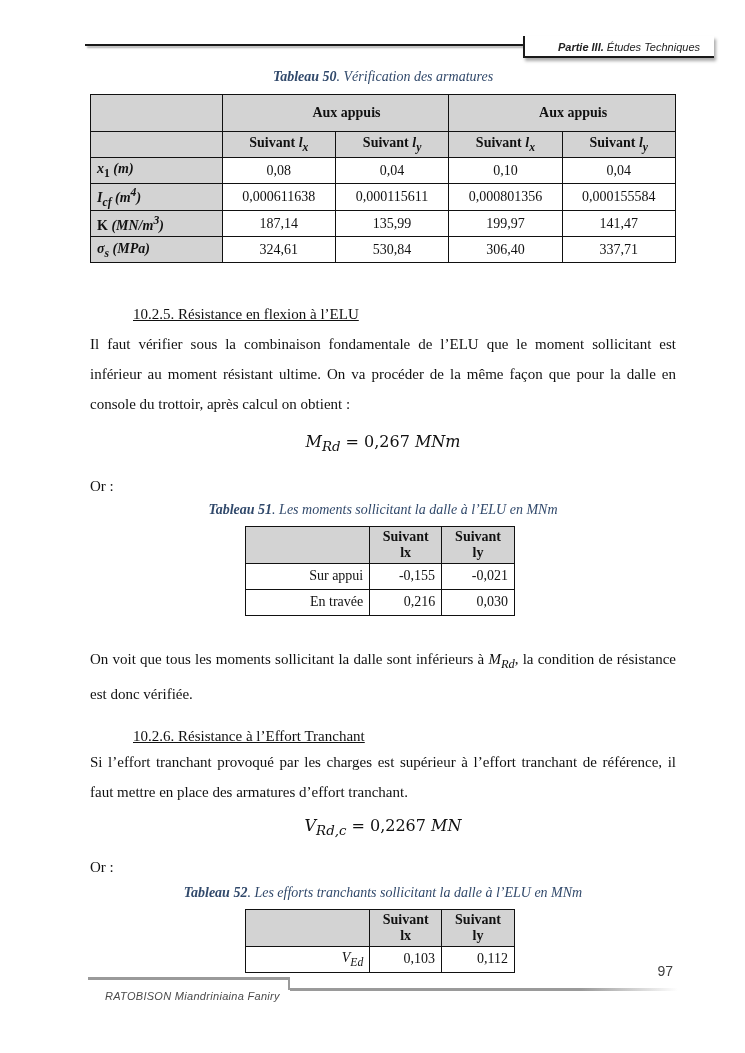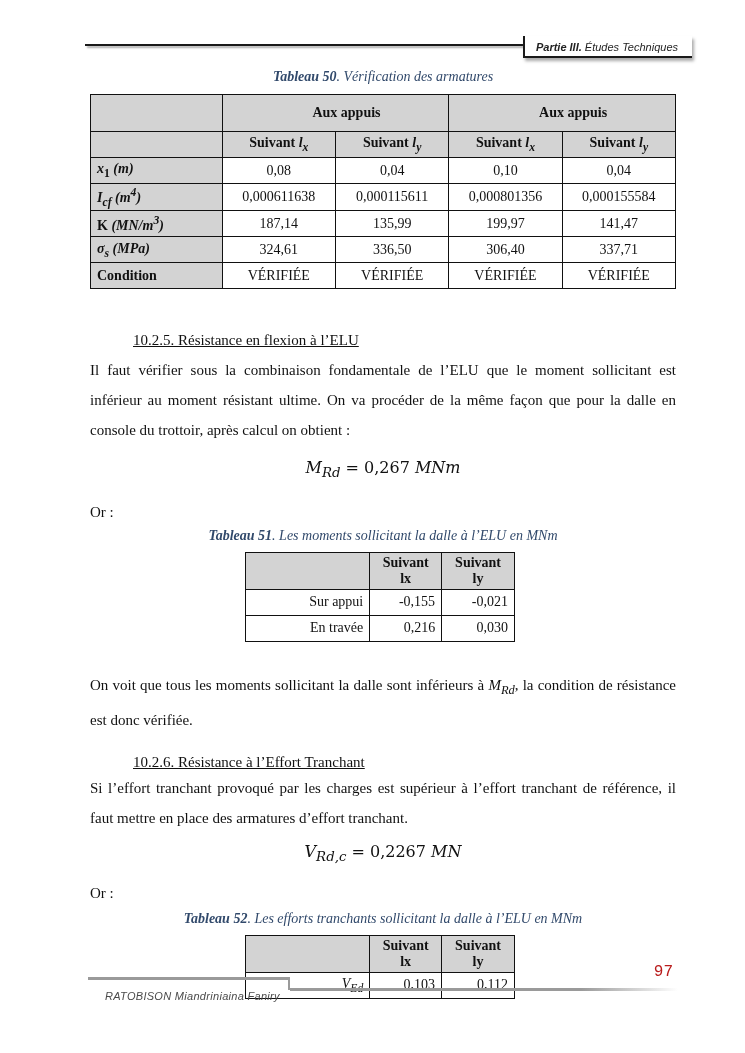--- a/index.html
+++ b/index.html
@@ -8,21 +8,21 @@
     --line-dark:#1a1a1a;
     --line-gray:#9a9a9a;
   }
   *{box-sizing:border-box;margin:0;padding:0;}
   html,body{width:745px;height:1053px;background:#fff;overflow:hidden;}
   body{font-family:"Liberation Serif",serif;color:#111;position:relative;}
 
   
   .hdr-line-left{position:absolute;left:85px;top:44px;width:438px;height:2px;
     background:var(--line-dark);box-shadow:2px 2px 2px #aaa;}
-  .hdr-tab{position:absolute;left:523px;top:36px;width:169px;height:22px;
+  .hdr-tab{position:absolute;left:523px;top:36px;width:191px;height:22px;
     border-left:2px solid var(--line-dark);border-bottom:2px solid var(--line-dark);
     box-shadow:2px 3px 3px #aaa;background:#fff;
     display:flex;align-items:flex-end;justify-content:flex-end;
     padding:0 14px 3px 0;}
   .hdr-tab span{font-family:"Liberation Sans",sans-serif;font-size:11px;color:#222;white-space:nowrap;}
   .hdr-part{font-weight:bold;font-style:italic;}
   .hdr-sec{font-style:italic;}
 
   
   .content{position:absolute;left:90px;top:0;width:586px;}
@@ -69,22 +69,22 @@
   .cap51{margin-top:0;}
   .p2{margin-top:28px;}
   .h1026{margin-top:16px;}
   .p3{margin-top:0px;}
   .p4{margin-top:8px;}
   .f2{margin-top:8px;}
   .or2{margin-top:10px;}
   .cap52{margin-top:2px;}
 
   
-  .pagenum{position:absolute;right:72px;top:963px;font-family:Liberation Mono, monospace;
-    font-size:16px;color:#b91c1c;}
+  .pagenum{position:absolute;right:72px;top:963px;font-family:Liberation Sans, sans-serif;
+    font-size:14px;color:#404040;}
   .ftr-tab{position:absolute;left:88px;top:977px;width:202px;height:13px;
     border-top:3px solid var(--line-gray);border-right:2px solid var(--line-gray);}
   .ftr-line-right{position:absolute;left:290px;top:988px;width:388px;height:3px;
     background:linear-gradient(to right,var(--line-gray) 75%,rgba(154,154,154,0));}
   .ftr-author{position:absolute;left:105px;top:990px;font-family:"Liberation Sans",sans-serif;
     font-size:11px;font-style:italic;color:#4a4a4a;letter-spacing:.3px;}
 </style>
 </head>
 <body>
 
@@ -139,30 +139,23 @@
     <tr class="dr">
       <td class="t-label">K <i>(MN/m<sup>3</sup>)</i></td>
       <td class="t-val">187,14</td>
       <td class="t-val">135,99</td>
       <td class="t-val">199,97</td>
       <td class="t-val">141,47</td>
     </tr>
     <tr class="dr">
       <td class="t-label"><i>σ<sub>s</sub></i> <i>(MPa)</i></td>
       <td class="t-val">324,61</td>
-      <td class="t-val">336,50</td>
+      <td class="t-val">530,84</td>
       <td class="t-val">306,40</td>
       <td class="t-val">337,71</td>
-    </tr>
-    <tr class="dr">
-      <td class="t-label">Condition</td>
-      <td class="t-val">VÉRIFIÉE</td>
-      <td class="t-val">VÉRIFIÉE</td>
-      <td class="t-val">VÉRIFIÉE</td>
-      <td class="t-val">VÉRIFIÉE</td>
     </tr>
   </tbody>
     </table>
 
   <h3 class="h1025">10.2.5. Résistance en flexion à l’ELU</h3>
   <p class="body p1">Il faut vérifier sous la combinaison fondamentale de l’ELU que le moment sollicitant est inférieur au moment résistant ultime. On va procéder de la même façon que pour la dalle en console du trottoir, après calcul on obtient :</p>
   <div class="formula f1"><i>M<sub>Rd</sub></i> = 0,267 <i>MNm</i></div>
   <p class="lead or1">Or :</p>
 
   <div class="caption cap51">

